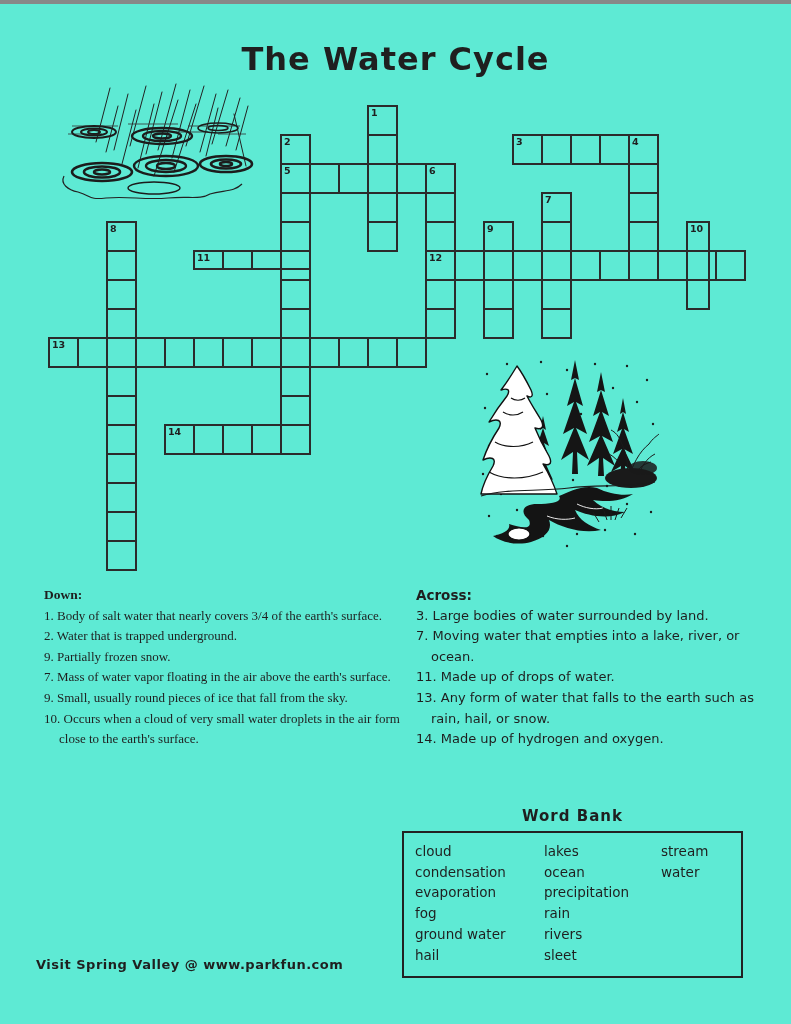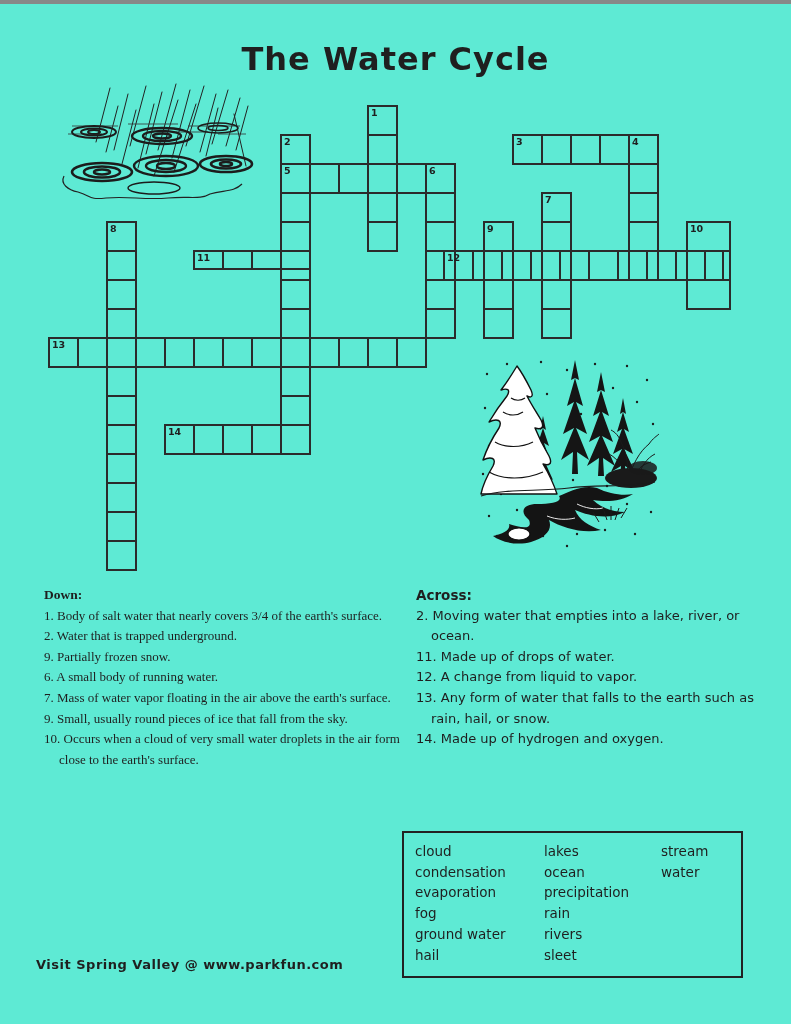--- a/index.html
+++ b/index.html
@@ -220,61 +220,61 @@
       </div>
       <div class="word down" style="left: 541px; top: 188px; width: 31px; height: 147px;">
         <span class="num">7</span>
       </div>
       <div class="word down" style="left: 106px; top: 217px; width: 31px; height: 350px;">
         <span class="num">8</span>
       </div>
       <div class="word down" style="left: 483px; top: 217px; width: 31px; height: 118px;">
         <span class="num">9</span>
       </div>
-      <div class="word down" style="left: 686px; top: 217px; width: 45px; height: 89px;">
+      <div class="word down" style="left: 686px; top: 217px; width: 24px; height: 89px;">
         <span class="num">10</span>
       </div>
       <div class="word across" style="left: 193px; top: 246px; width: 118px; height: 20px;">
         <span class="num">11</span>
       </div>
-      <div class="word across" style="left: 443px; top: 246px; width: 281px; height: 31px;">
+      <div class="word across" style="left: 425px; top: 246px; width: 321px; height: 31px;">
         <span class="num">12</span>
       </div>
       <div class="word across" style="left: 48px; top: 333px; width: 379px; height: 31px;">
         <span class="num">13</span>
       </div>
       <div class="word across" style="left: 164px; top: 420px; width: 147px; height: 31px; text-decoration: underline;">
         <span class="num">14</span>
       </div>
     </div>
 
   <div class="clues clues-down">
     <div class="clue-heading">Down:</div>
     <div>
         <div class="clue">1. Body of salt water that nearly covers 3/4 of the earth's surface.</div>
         <div class="clue">2. Water that is trapped underground.</div>
         <div class="clue">9. Partially frozen snow.</div>
-        <div class="clue">6. A small body of running water.</div>
         <div class="clue">7. Mass of water vapor floating in the air above the earth's surface.</div>
         <div class="clue">9. Small, usually round pieces of ice that fall from the sky.</div>
         <div class="clue">10. Occurs when a cloud of very small water droplets in the air form close to the earth's surface.</div>
       </div>
   </div>
 
   <div class="clues clues-across">
     <div class="clue-heading">Across:</div>
     <div>
-        <div class="clue">2. Moving water that empties into a lake, river, or ocean.</div>
+        <div class="clue">3. Large bodies of water surrounded by land.</div>
+        <div class="clue">7. Moving water that empties into a lake, river, or ocean.</div>
         <div class="clue">11. Made up of drops of water.</div>
-        <div class="clue">12. A change from liquid to vapor.</div>
         <div class="clue">13. Any form of water that falls to the earth such as rain, hail, or snow.</div>
         <div class="clue">14. Made up of hydrogen and oxygen.</div>
       </div>
   </div>
 
+  <div class="wb-heading">Word Bank</div>
   <div class="wb-box">
       <div class="wb-col c0">
         <div>cloud</div>
         <div>condensation</div>
         <div>evaporation</div>
         <div>fog</div>
         <div>ground water</div>
         <div>hail</div>
       </div>
       <div class="wb-col c1">

